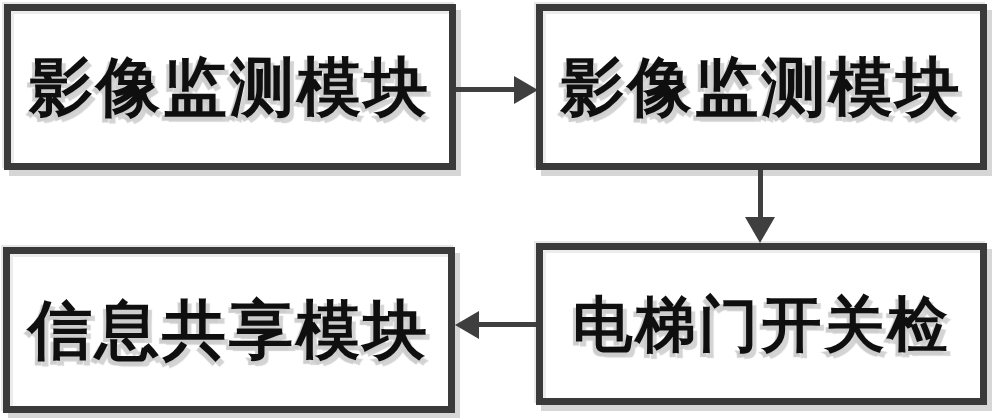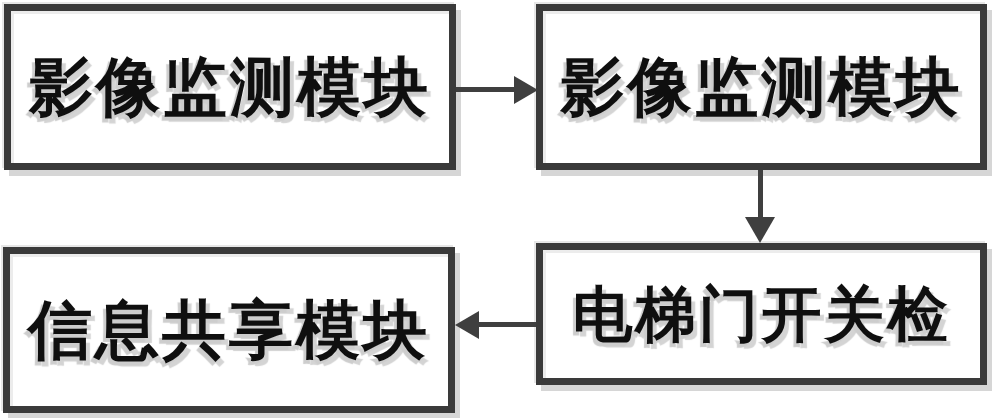--- a/index.html
+++ b/index.html
@@ -29,21 +29,21 @@
     font-weight: bold;
     letter-spacing: 3px;
     box-shadow: 5px 6px 0 #d6d6d6, -2px -2px 0 #e7e7e7, inset 3px 3px 0 #ececec;
   }
   .node-label {
     text-shadow: -3px 4px 1px #cdcdcd, 4px 5px 1px #d4d4d4;
     white-space: nowrap;
   }
   .node-a { left: 4px;   top: 4px;   width: 452px; height: 166px; font-size: 64px; }
   .node-b { left: 536px; top: 4px;   width: 451px; height: 166px; font-size: 64px; }
-  .node-c { left: 536px; top: 243px; width: 451px; height: 142px; font-size: 60px; line-height: 79px; }
+  .node-c { left: 536px; top: 243px; width: 451px; height: 162px; font-size: 60px; line-height: 79px; }
   .node-d { left: 3px;   top: 247px; width: 452px; height: 166px; font-size: 64px; }
 
   .edge-line {
     position: absolute;
     background: #3f3f3f;
   }
   .edge-line.h { height: 5px; }
   .edge-line.v { width: 5px; }
   .arrow-head {
     position: absolute;

